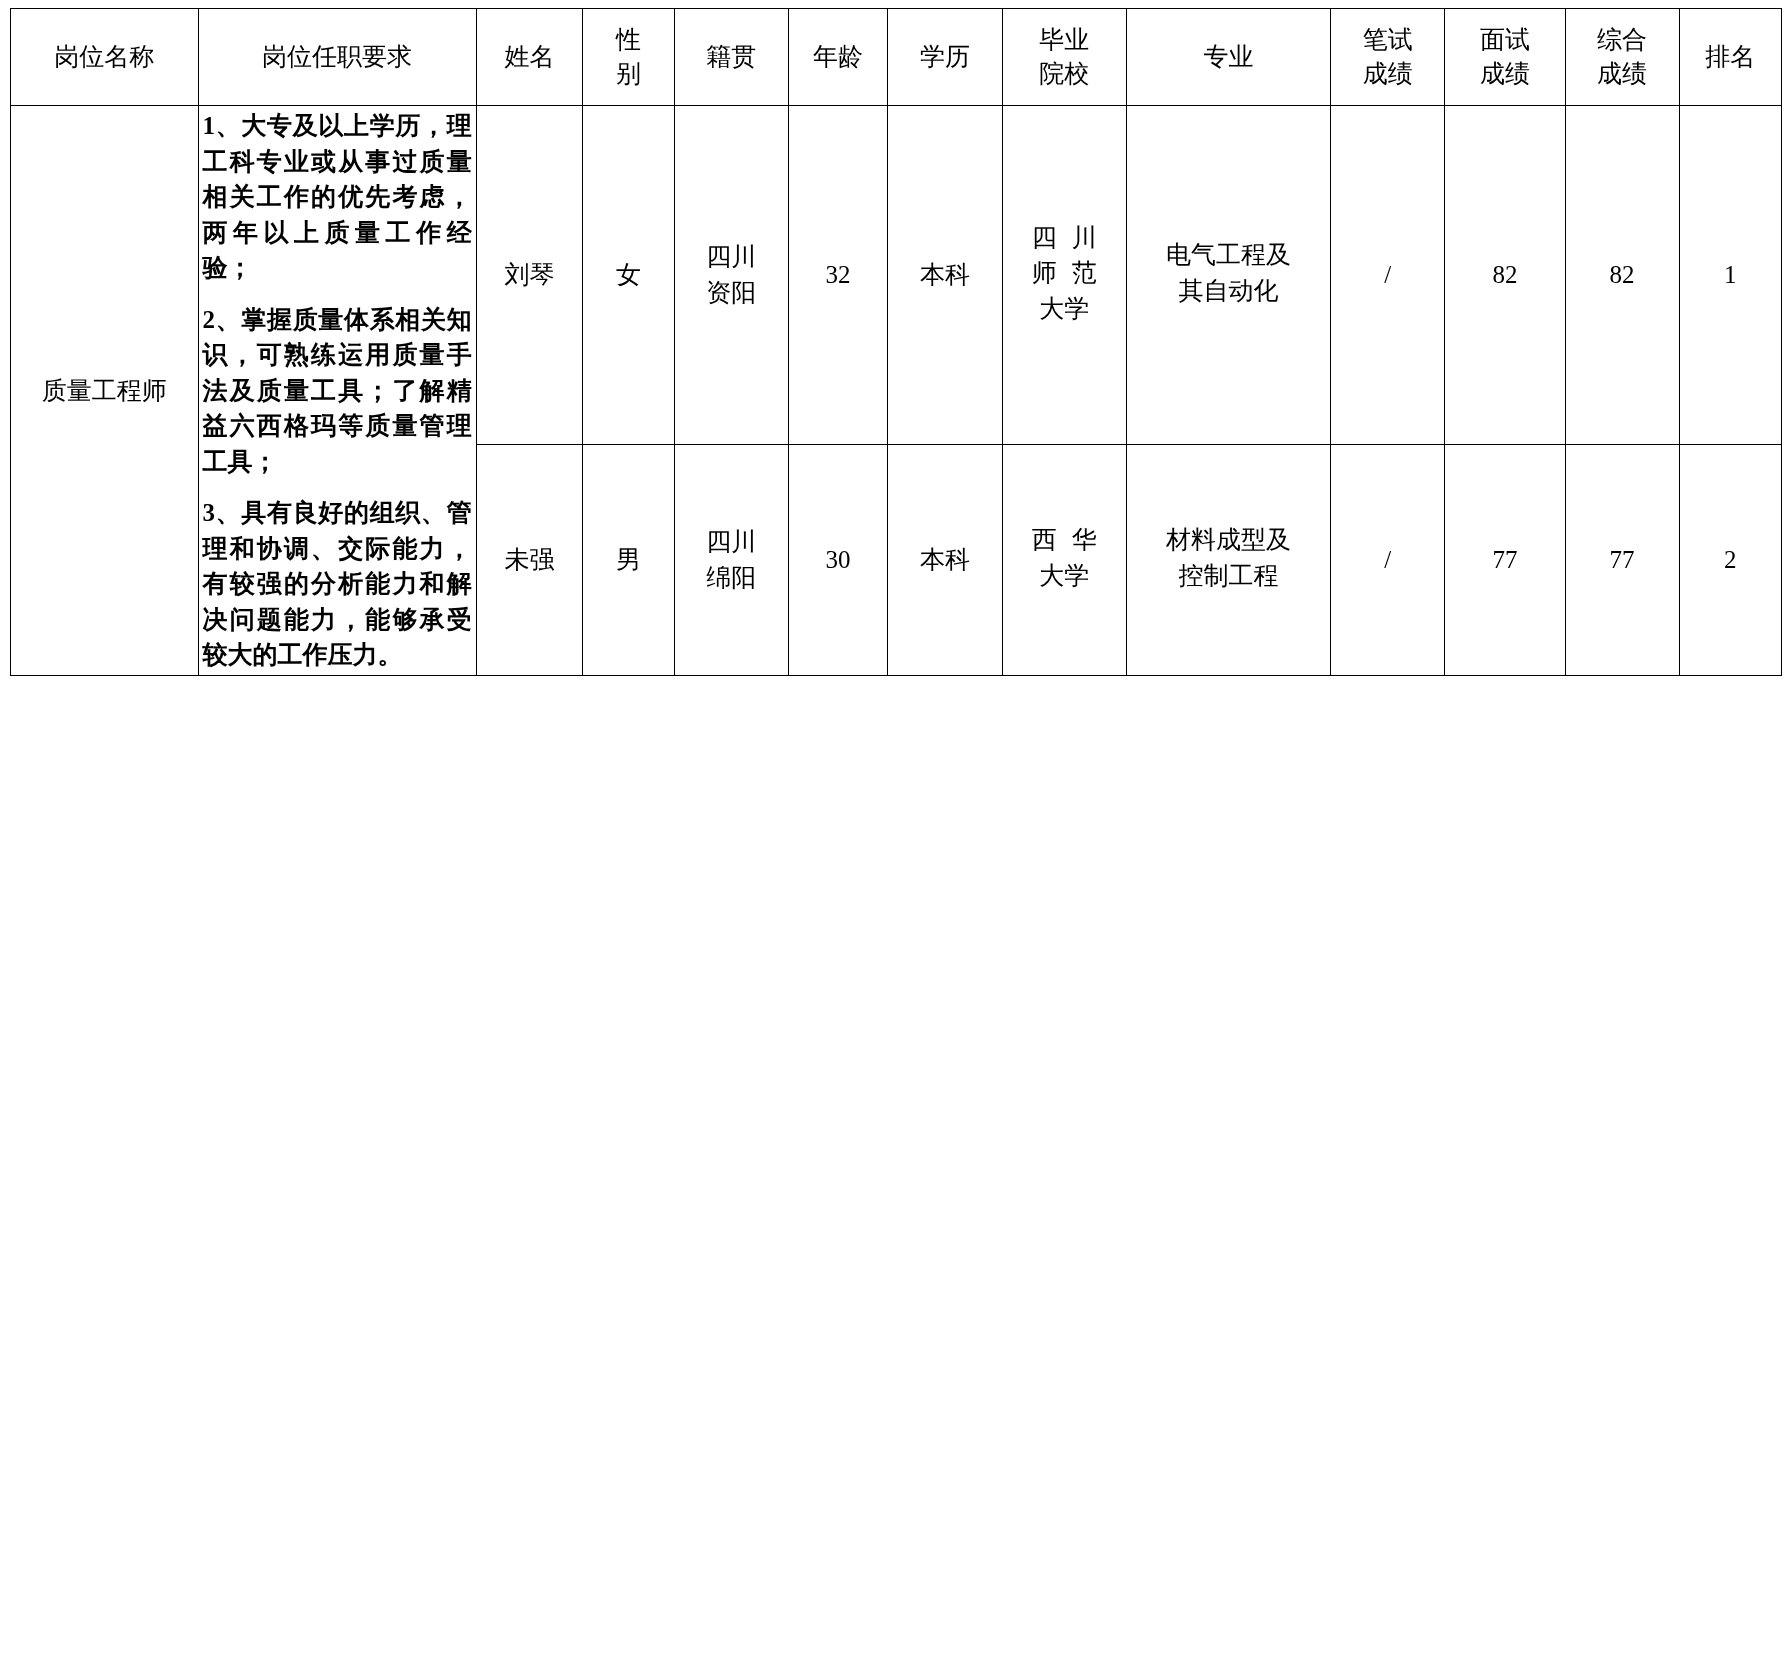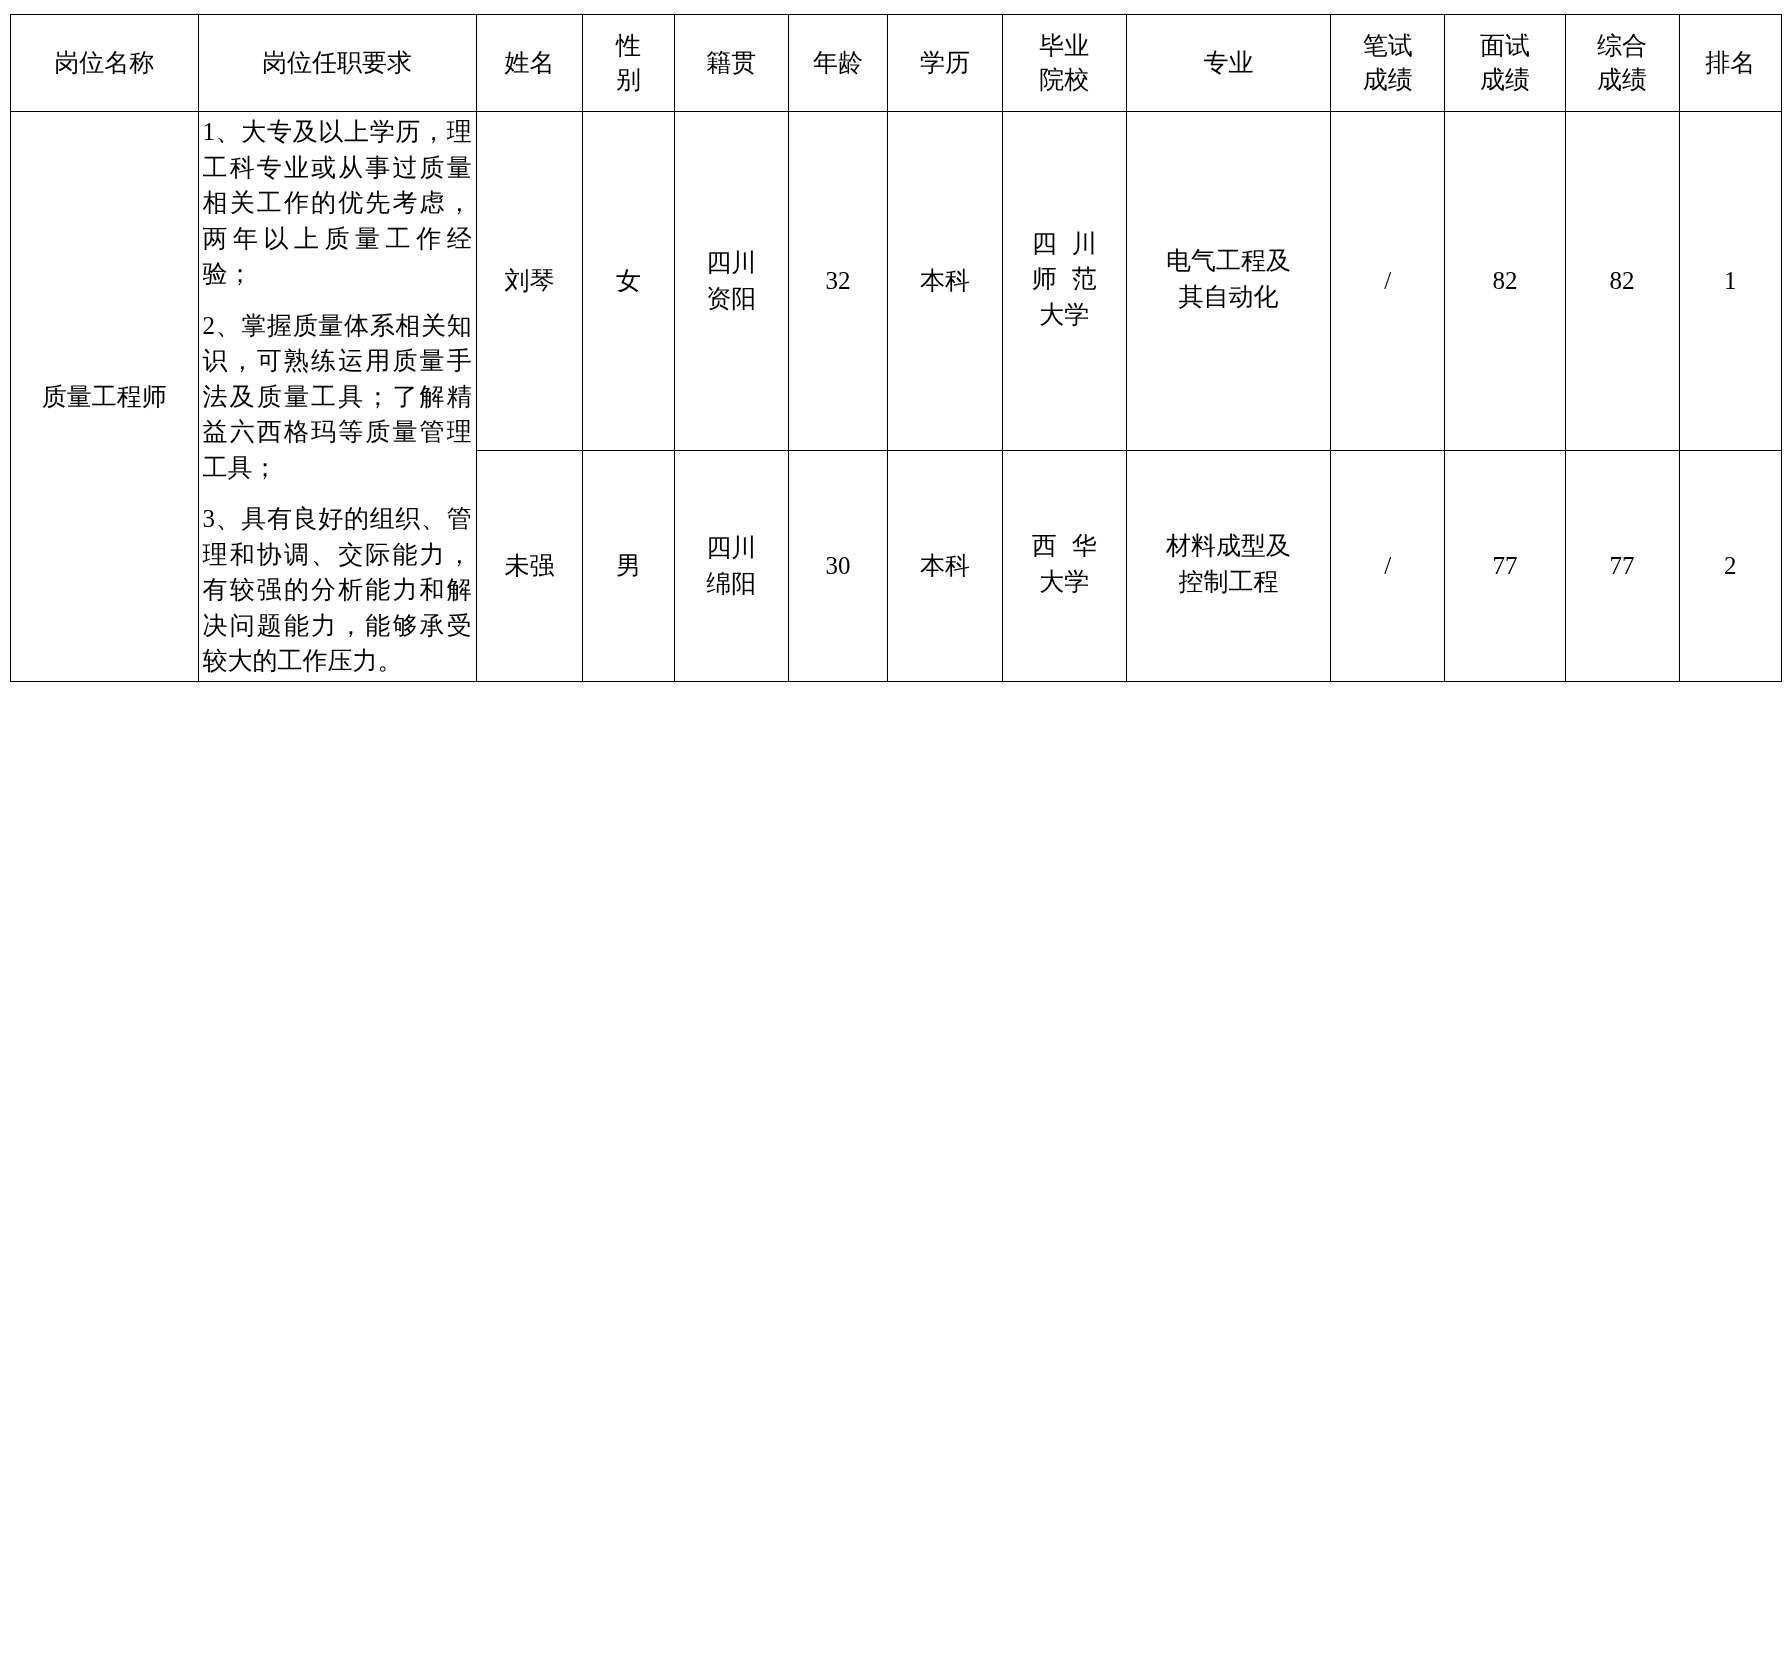--- a/index.html
+++ b/index.html
@@ -11,21 +11,21 @@
     width: 1791px;
     height: 1672px;
     font-family: "Liberation Serif", "DejaVu Serif", serif;
     color: #000000;
   }
   .page {
     position: relative;
     width: 1486px;
     height: 1672px;
     box-sizing: border-box;
-    padding: 12px 10px 10px 8px;
+    padding: 6px 10px 10px 8px;
   }
   table.recruit {
     border-collapse: collapse;
     table-layout: fixed;
     width: 1772px;
     margin-left: 2px;
     margin-top: 2px;
   }
   table.recruit th,
   table.recruit td {
@@ -59,20 +59,21 @@
   td.post-cell {
     font-size: 25px;
     vertical-align: middle;
   }
   td.req-cell {
     text-align: left;
     vertical-align: top;
     padding: 18px 14px 18px 16px;
     font-size: 25px;
     line-height: 1.98;
+    font-weight: bold;
   }
   td.req-cell p {
     margin: 0 0 0 0;
     text-align: justify;
     text-justify: inter-ideograph;
   }
   td.req-cell p + p {
     margin-top: 16px;
   }
   .stack-line { display: block; }

